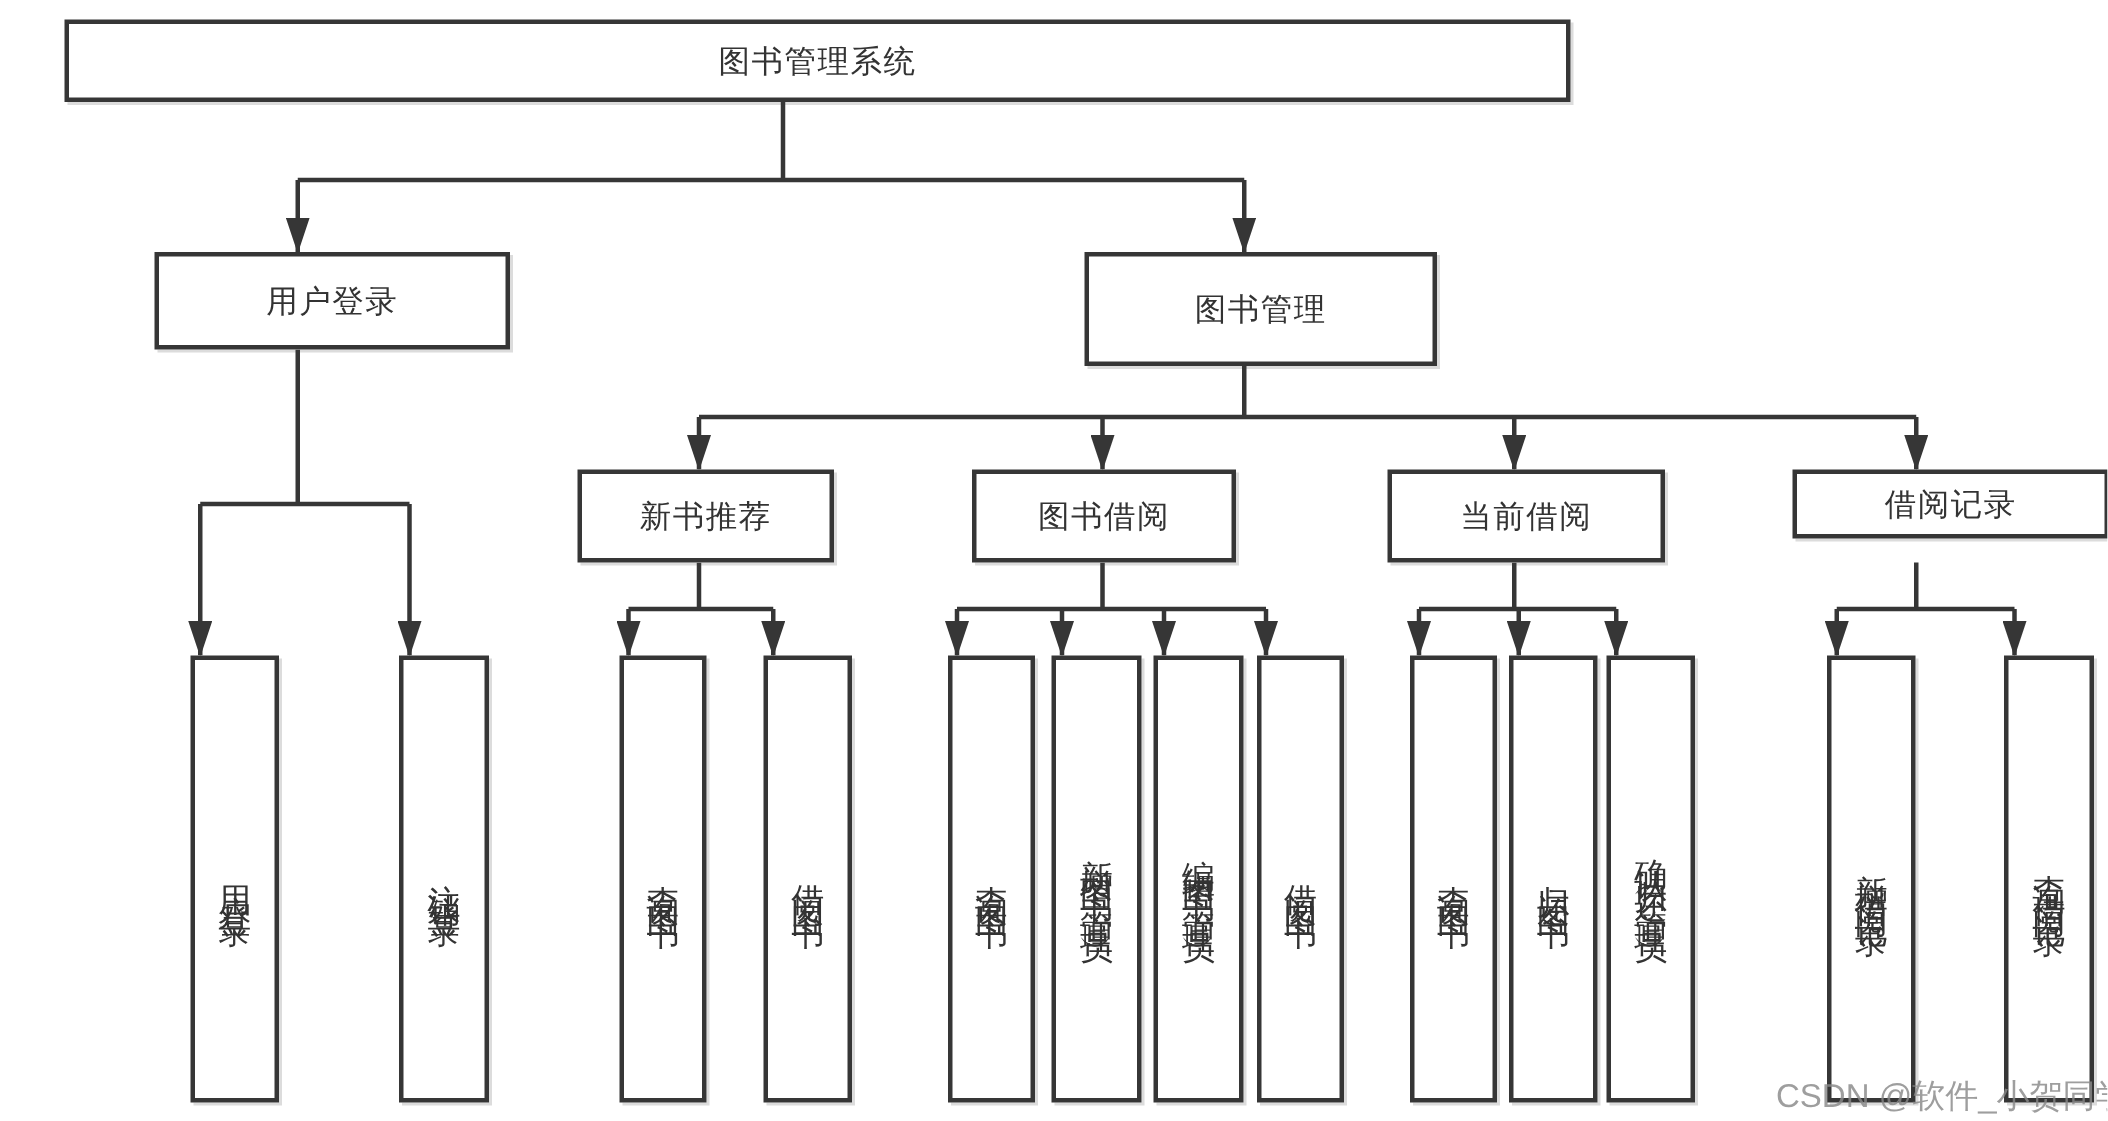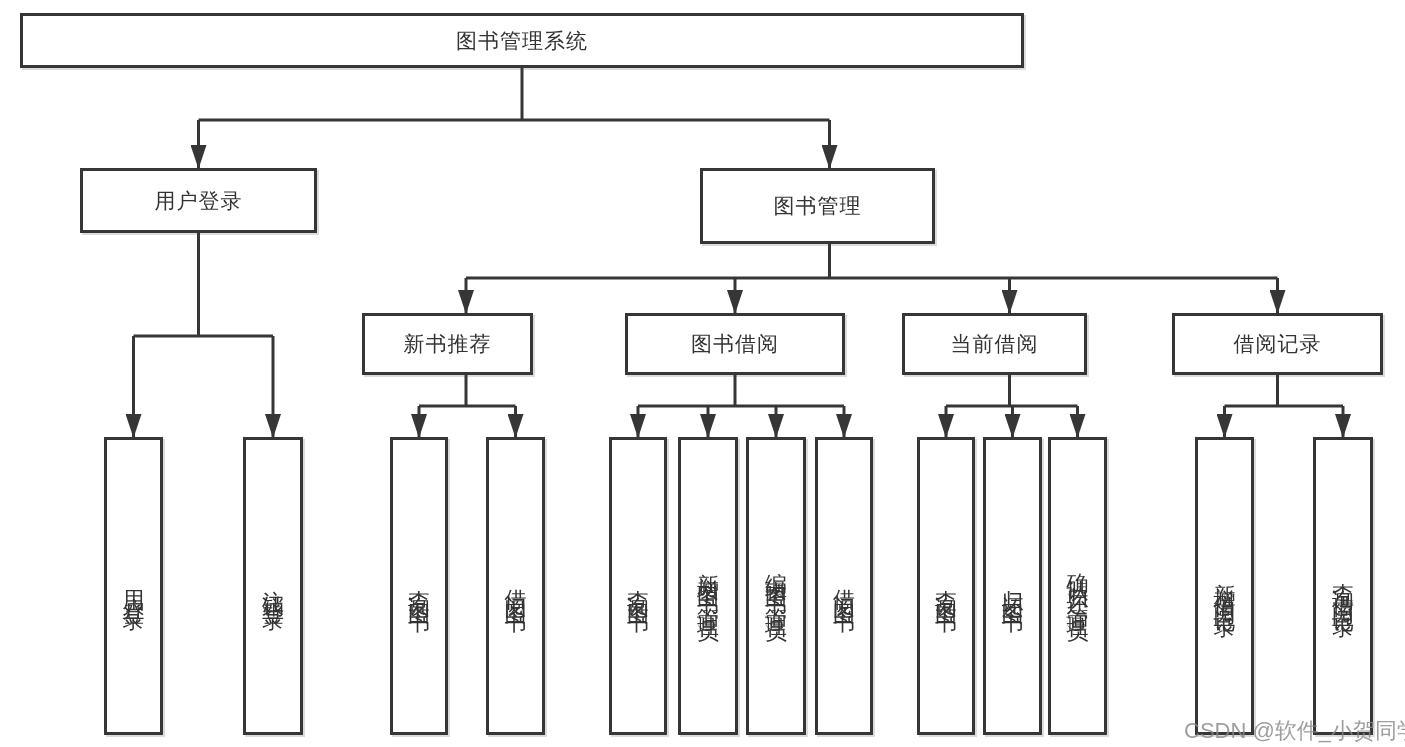--- a/index.html
+++ b/index.html
@@ -20,20 +20,21 @@
   .node{
     position:absolute;
     box-sizing:border-box;
     border:3px solid #363636;
     background:#fff;
     display:flex;
     align-items:center;
     justify-content:center;
     z-index:2;
     box-shadow:2px 2px 0 rgba(60,60,60,0.18);
+    margin-left:23px;
   }
   .node.h .label{
     font-size:21px;
     letter-spacing:1px;
     white-space:nowrap;
   }
   .node.v .label{
     writing-mode:vertical-rl;
     text-orientation:mixed;
     font-size:22px;
@@ -121,27 +122,27 @@
   <div class="node h" style="left:80px;top:168px;width:237px;height:65px">
     <span class="label">用户登录</span>
   </div>
   <div class="node h" style="left:700px;top:168px;width:235px;height:76px">
     <span class="label">图书管理</span>
   </div>
 
   <div class="node h" style="left:362px;top:313px;width:171px;height:62px">
     <span class="label">新书推荐</span>
   </div>
-  <div class="node h" style="left:625px;top:313px;width:220px;height:62px">
+  <div class="node h" style="left:625px;top:313px;width:176px;height:62px">
     <span class="label">图书借阅</span>
   </div>
   <div class="node h" style="left:902px;top:313px;width:185px;height:62px">
     <span class="label">当前借阅</span>
   </div>
-  <div class="node h" style="left:1172px;top:313px;width:211px;height:62px">
+  <div class="node h" style="left:1172px;top:313px;width:211px;height:46px">
     <span class="label">借阅记录</span>
   </div>
 
   <div class="node v" style="left:104px;top:437px;width:59px;height:298px">
     <span class="label">用户登录</span>
   </div>
   <div class="node v" style="left:243px;top:437px;width:60px;height:298px">
     <span class="label">注销登录</span>
   </div>
 

